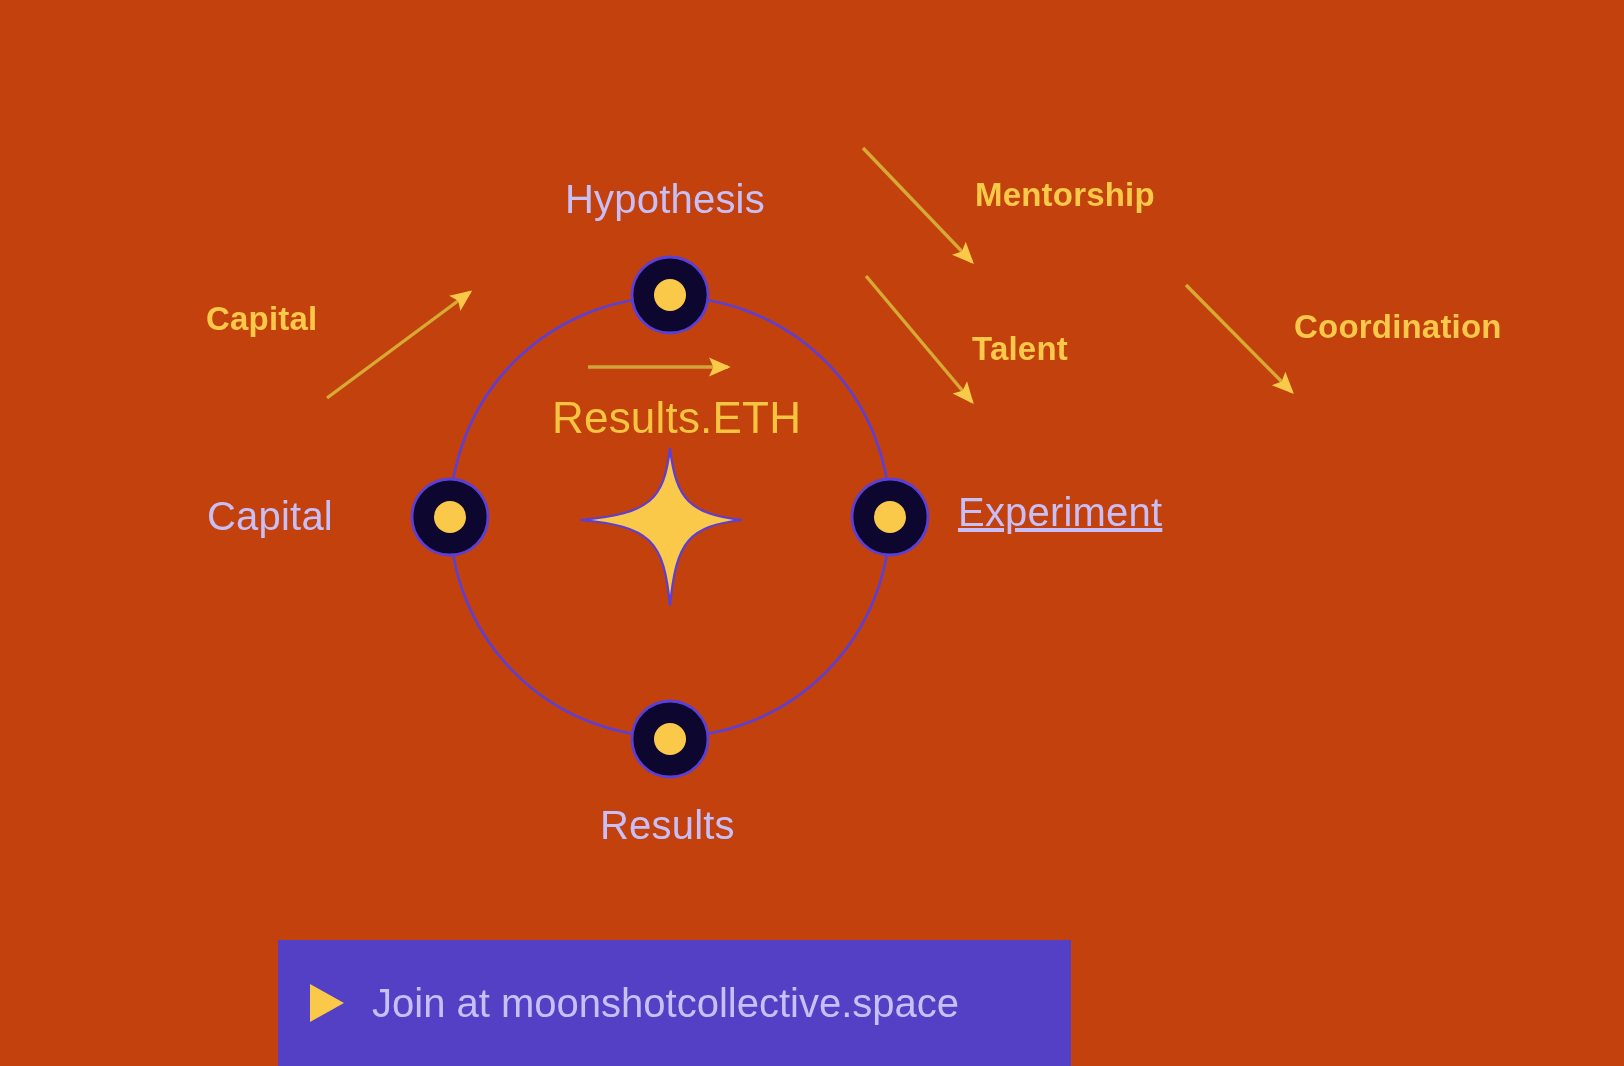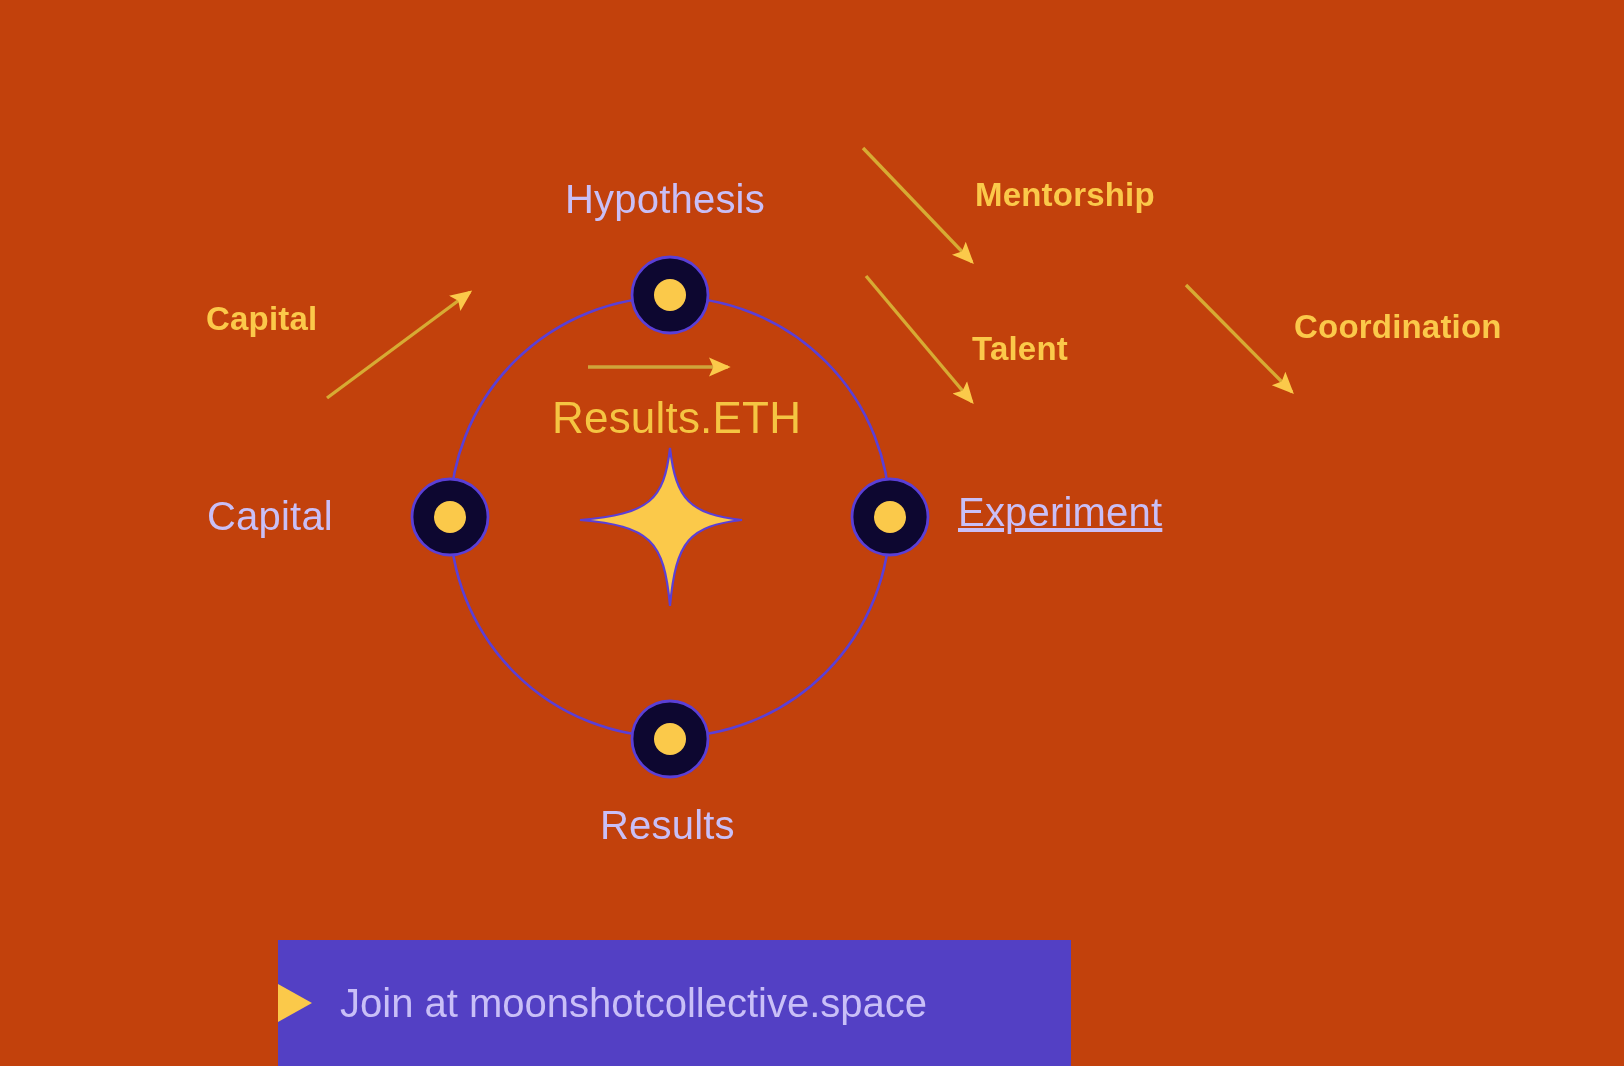--- a/index.html
+++ b/index.html
@@ -66,20 +66,21 @@
   
   #cta-banner {
     position: absolute;
     left: 278px;
     top: 940px;
     width: 793px;
     height: 126px;
     background: #5340c4;
     display: flex;
     align-items: center;
+    padding-left: 32px;
     box-sizing: border-box;
   }
   #cta-play-icon {
     width: 0;
     height: 0;
     border-left: 34px solid #fbc94a;
     border-top: 19px solid transparent;
     border-bottom: 19px solid transparent;
     margin-right: 28px;
     flex: 0 0 auto;

